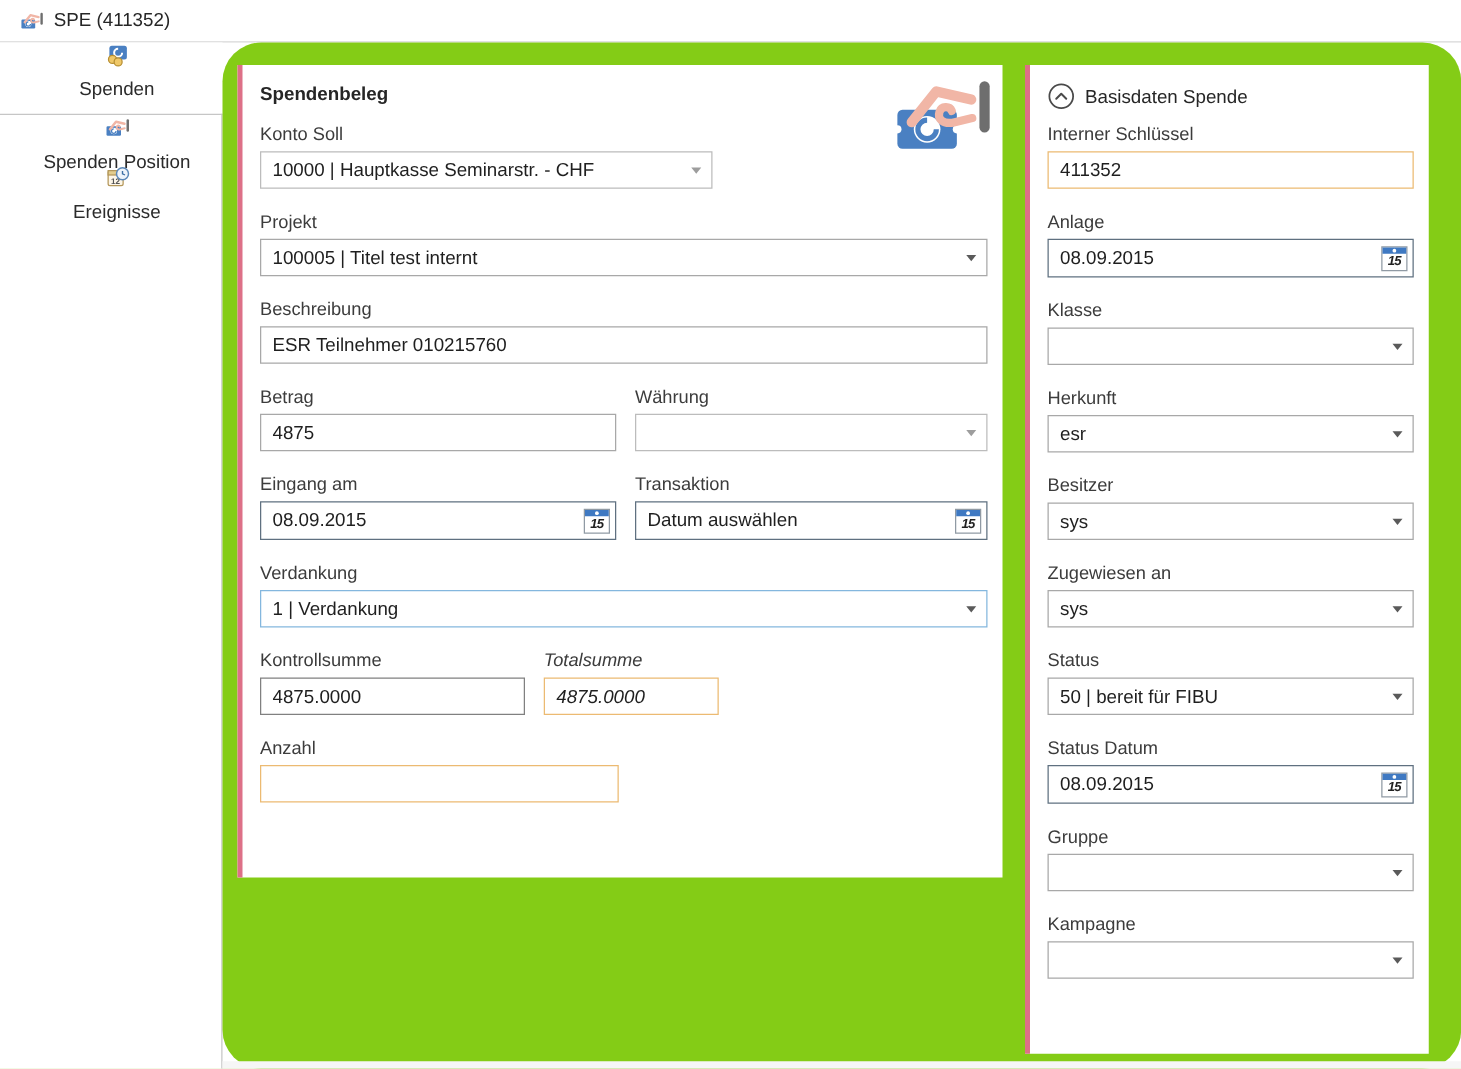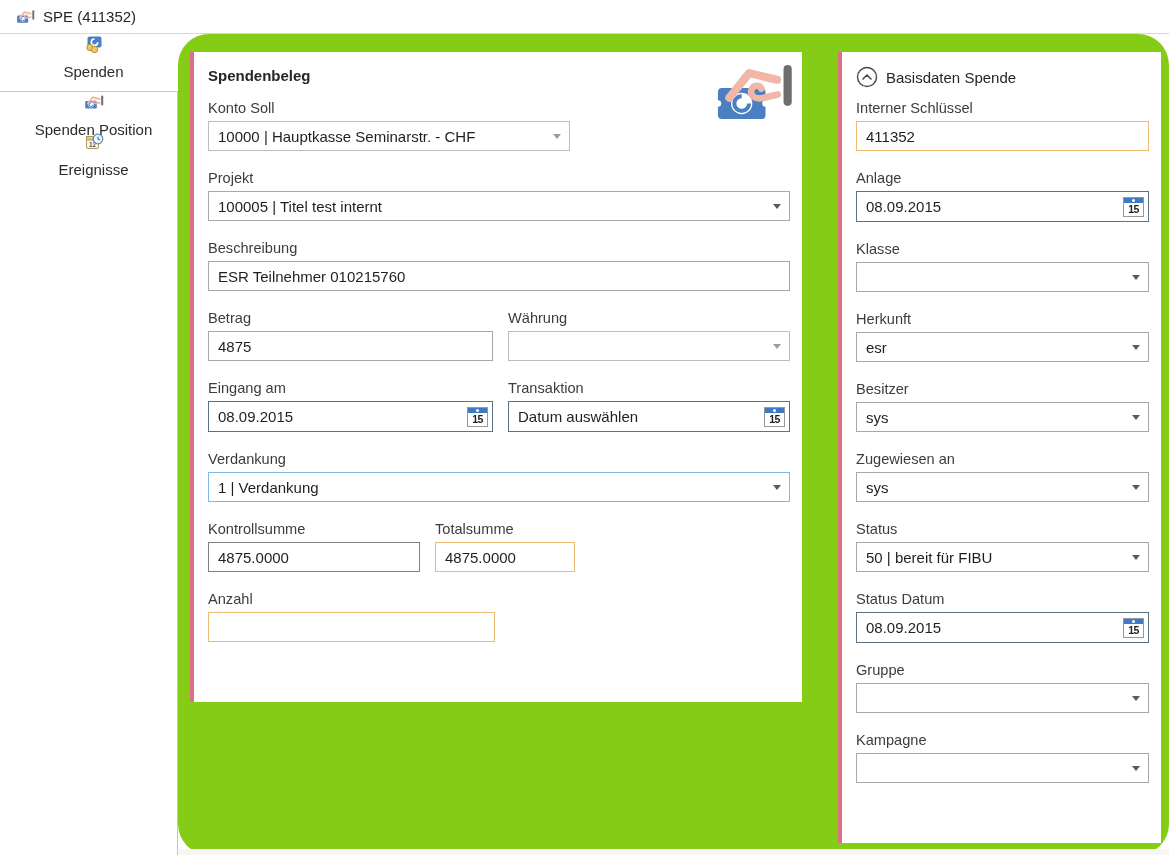--- a/index.html
+++ b/index.html
@@ -21,21 +21,21 @@
   .sidebar-vline{position:absolute;right:0;top:57px;bottom:0;width:1px;background:#c6c6c6;}
   .side-item{height:40px;display:flex;align-items:center;gap:9px;padding-left:9px;
     font-size:15px;color:#2b2b2b;cursor:default;flex-direction:column;}
   .side-item.first{height:57px;border-bottom:1px solid #c6c6c6;}
   .side-item .ic{width:20px;height:20px;flex-shrink:0;display:flex;align-items:center;justify-content:center;}
   .content{flex:1;background:#84cc16;position:relative;border-radius:31px;}
   .bottom-strip{position:absolute;left:0;right:0;bottom:0;height:6px;background:#f6f6f6;}
   
   .panel{position:absolute;background:#fff;border-left:4px solid #dd7087;box-sizing:border-box;}
   .panel.main{left:12px;top:18px;width:612px;height:650px;padding:12px 12px 0 14px;}
-  .panel.side{left:660px;top:18px;width:323px;height:791px;padding:10px 12px 0 14px;}
+  .panel.side{left:642px;top:18px;width:323px;height:791px;padding:10px 12px 0 14px;}
   .panel-title{font-weight:bold;font-size:15px;color:#262626;margin:3px 0 16px;}
   .side-head{display:flex;align-items:center;gap:8px;margin:4px 0 12px;font-size:15px;color:#262626;}
   .big-icon{position:absolute;top:8px;right:6px;}
   
   .field{margin-bottom:19px;}
   .field .lbl{display:block;font-size:14.6px;color:#3c3c3c;margin-bottom:5px;}
   .ctl{height:30px;box-sizing:border-box;border:1px solid #a8a8a8;background:#fff;
     display:flex;align-items:center;padding:0 8px 0 9px;font-size:15px;color:#1f1f1f;}
   .ctl .val{flex:1;white-space:nowrap;overflow:hidden;}
   .arrow{width:0;height:0;border-left:4px solid transparent;border-right:4px solid transparent;
@@ -44,25 +44,25 @@
   .b-disabled .arrow{border-top-color:#9d9d9d;}
   .b-orange{border-color:#ecba72;}
   .b-blue{border-color:#84b7de;}
   .b-dark{border-color:#808080;}
   .ctl.date{border-color:#5f7080;padding-right:4px;height:31px;}
   .row{display:flex;gap:15px;}
   .w-konto{width:362px;}
   .col-l{width:285px;}
   .col-r{width:282px;}
   .w-ksum{width:212px;}
-  .w-tsum{width:140px;}
+  .w-tsum{width:140px;font-style:italic;}
   .w-anzahl{width:287px;}
   
   .cal{width:21px;height:20px;border:1px solid #909aa4;background:#fff;box-sizing:border-box;
-    display:flex;flex-direction:column;margin-left:6px;flex-shrink:0;}
+    display:flex;flex-direction:column;margin-left:6px;flex-shrink:0;font-style:italic;}
   .cal-top{height:5px;background:#3f79c2;position:relative;}
   .cal-dot{position:absolute;left:50%;top:1px;width:3px;height:3px;margin-left:-1.5px;
     background:#fff;border-radius:50%;}
   .cal-num{flex:1;display:flex;align-items:center;justify-content:center;
     font-size:10.5px;font-weight:bold;color:#222;letter-spacing:-0.5px;}
 </style>
 </head>
 <body>
 
 <div class="titlebar">

